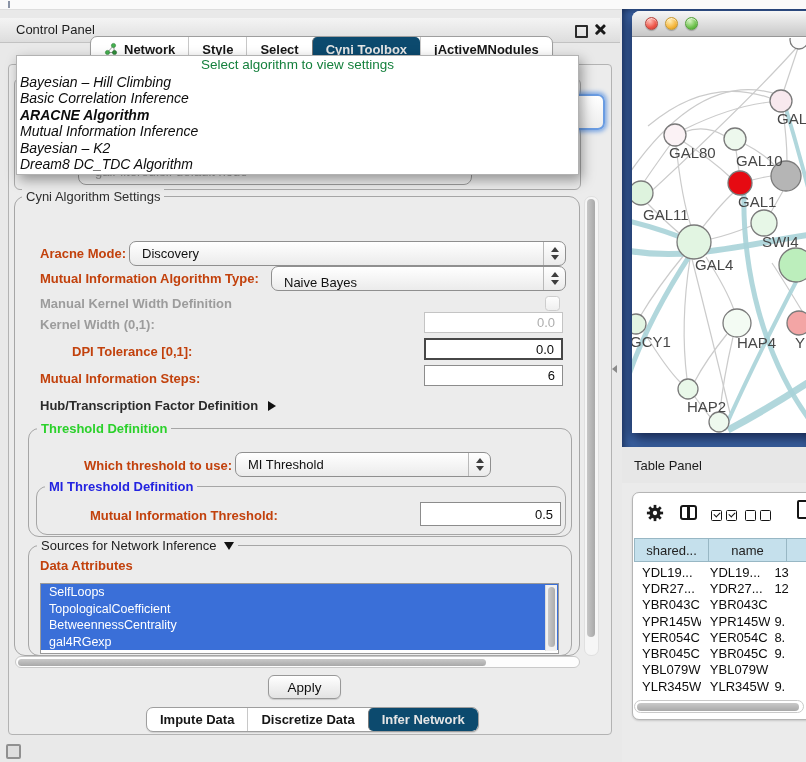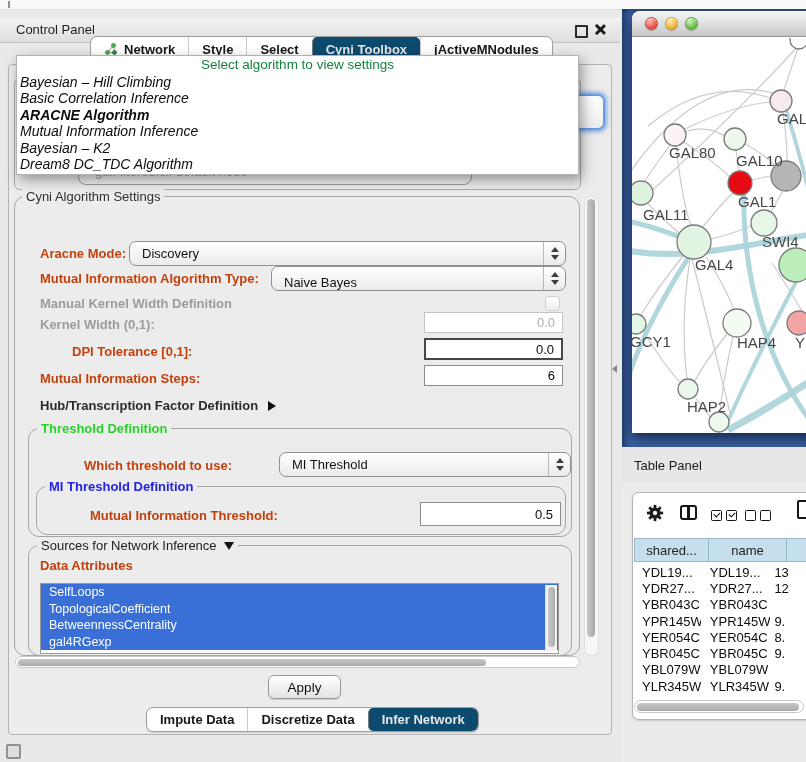--- a/index.html
+++ b/index.html
@@ -248,21 +248,21 @@
   <div class="abs" id="hub-row">
     <span>Hub/Transcription Factor Definition</span>
     <i class="tri-right"></i>
   </div>
 
   <div class="abs groupbox" id="threshold-group">
     <span class="gb-label green">Threshold Definition</span>
   </div>
 
   <span class="field-label" style="left:84px;top:458px;">Which threshold to use:</span>
-  <div class="combo" style="left:235px;top:452px;width:292px;height:25px;margin-left:44px;">
+  <div class="combo" style="left:235px;top:452px;width:256px;height:25px;">
     <span>MI Threshold</span>
     <span class="spin">
         <i class="up"></i>
         <i class="down"></i>
       </span>
   </div>
 
   <div class="abs groupbox" id="mit-group">
     <span class="gb-label blue">MI Threshold Definition</span>
   </div>

